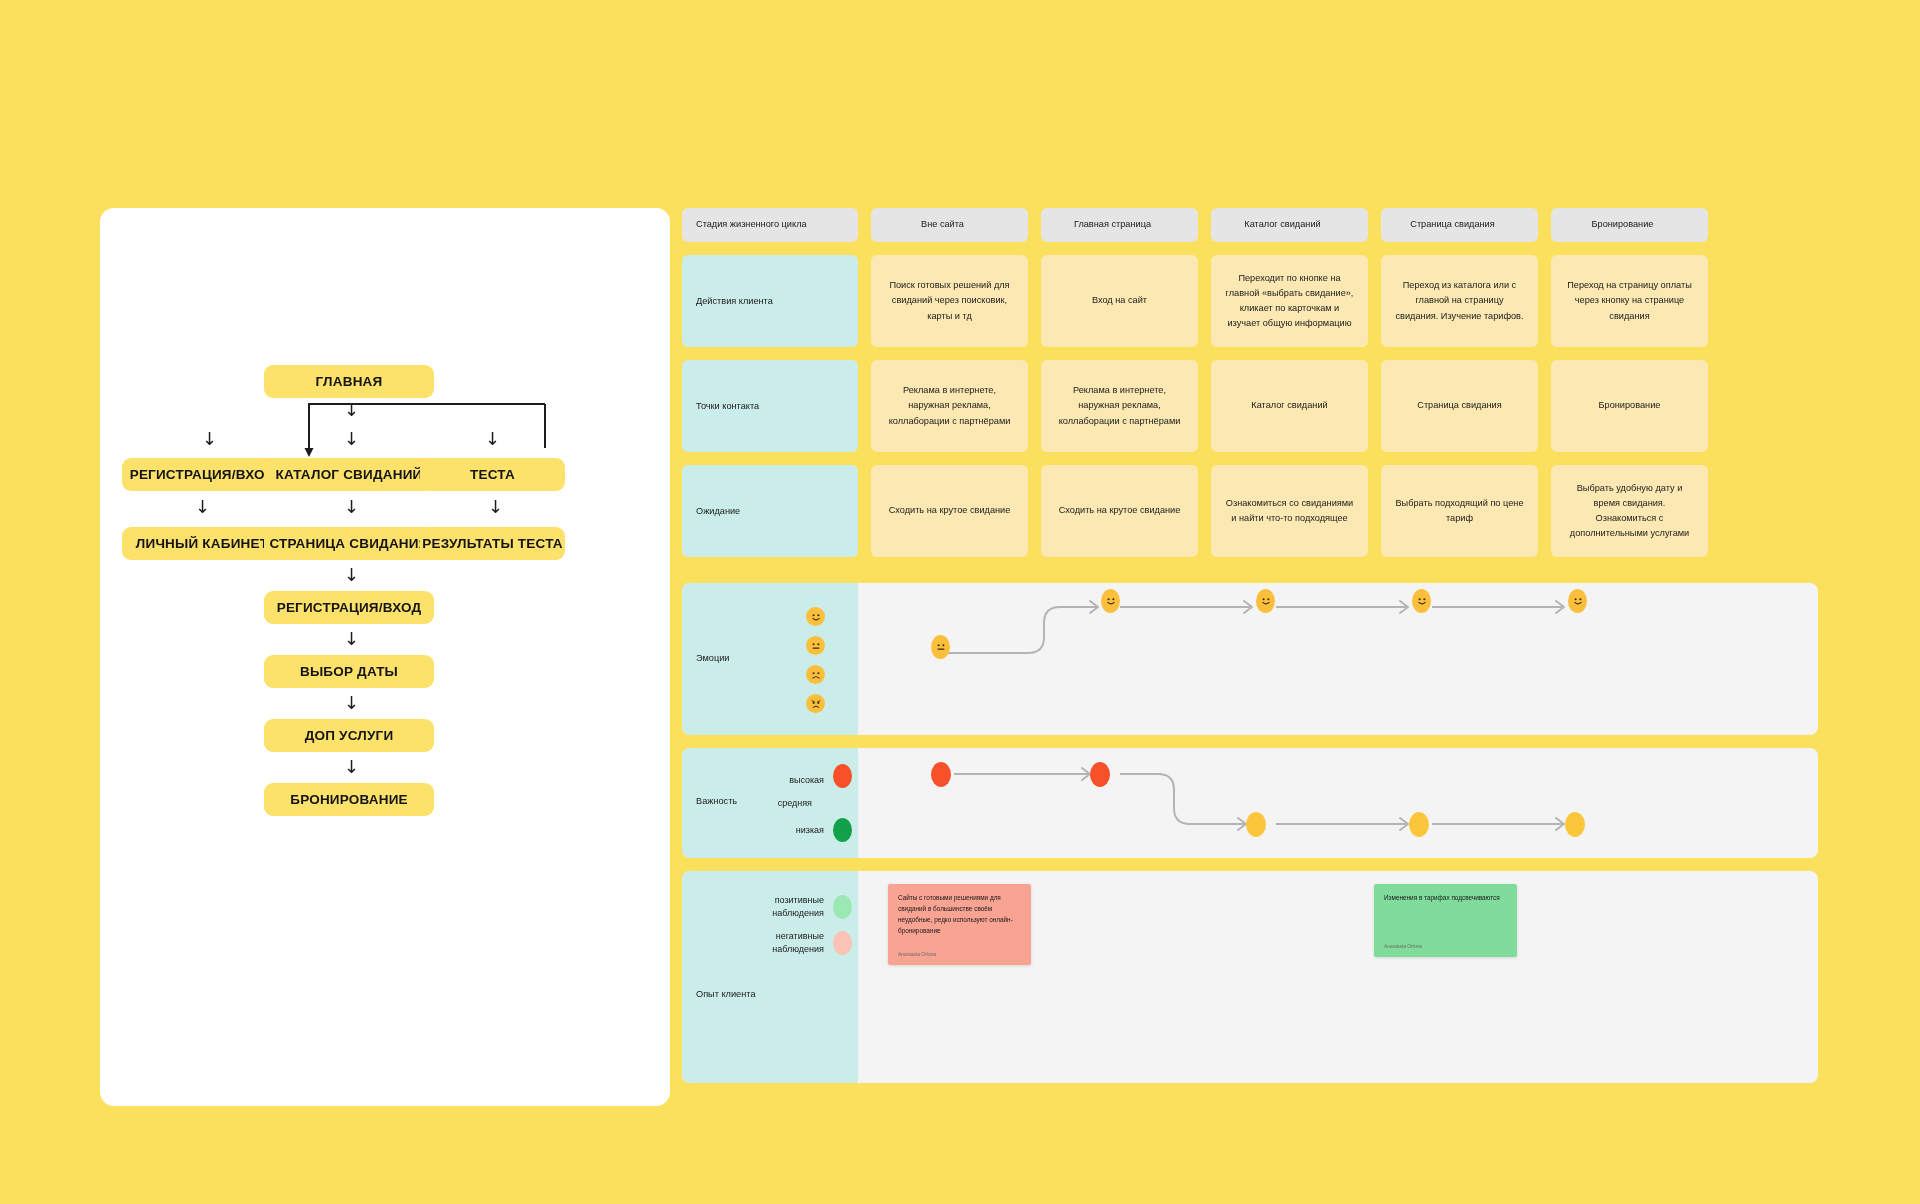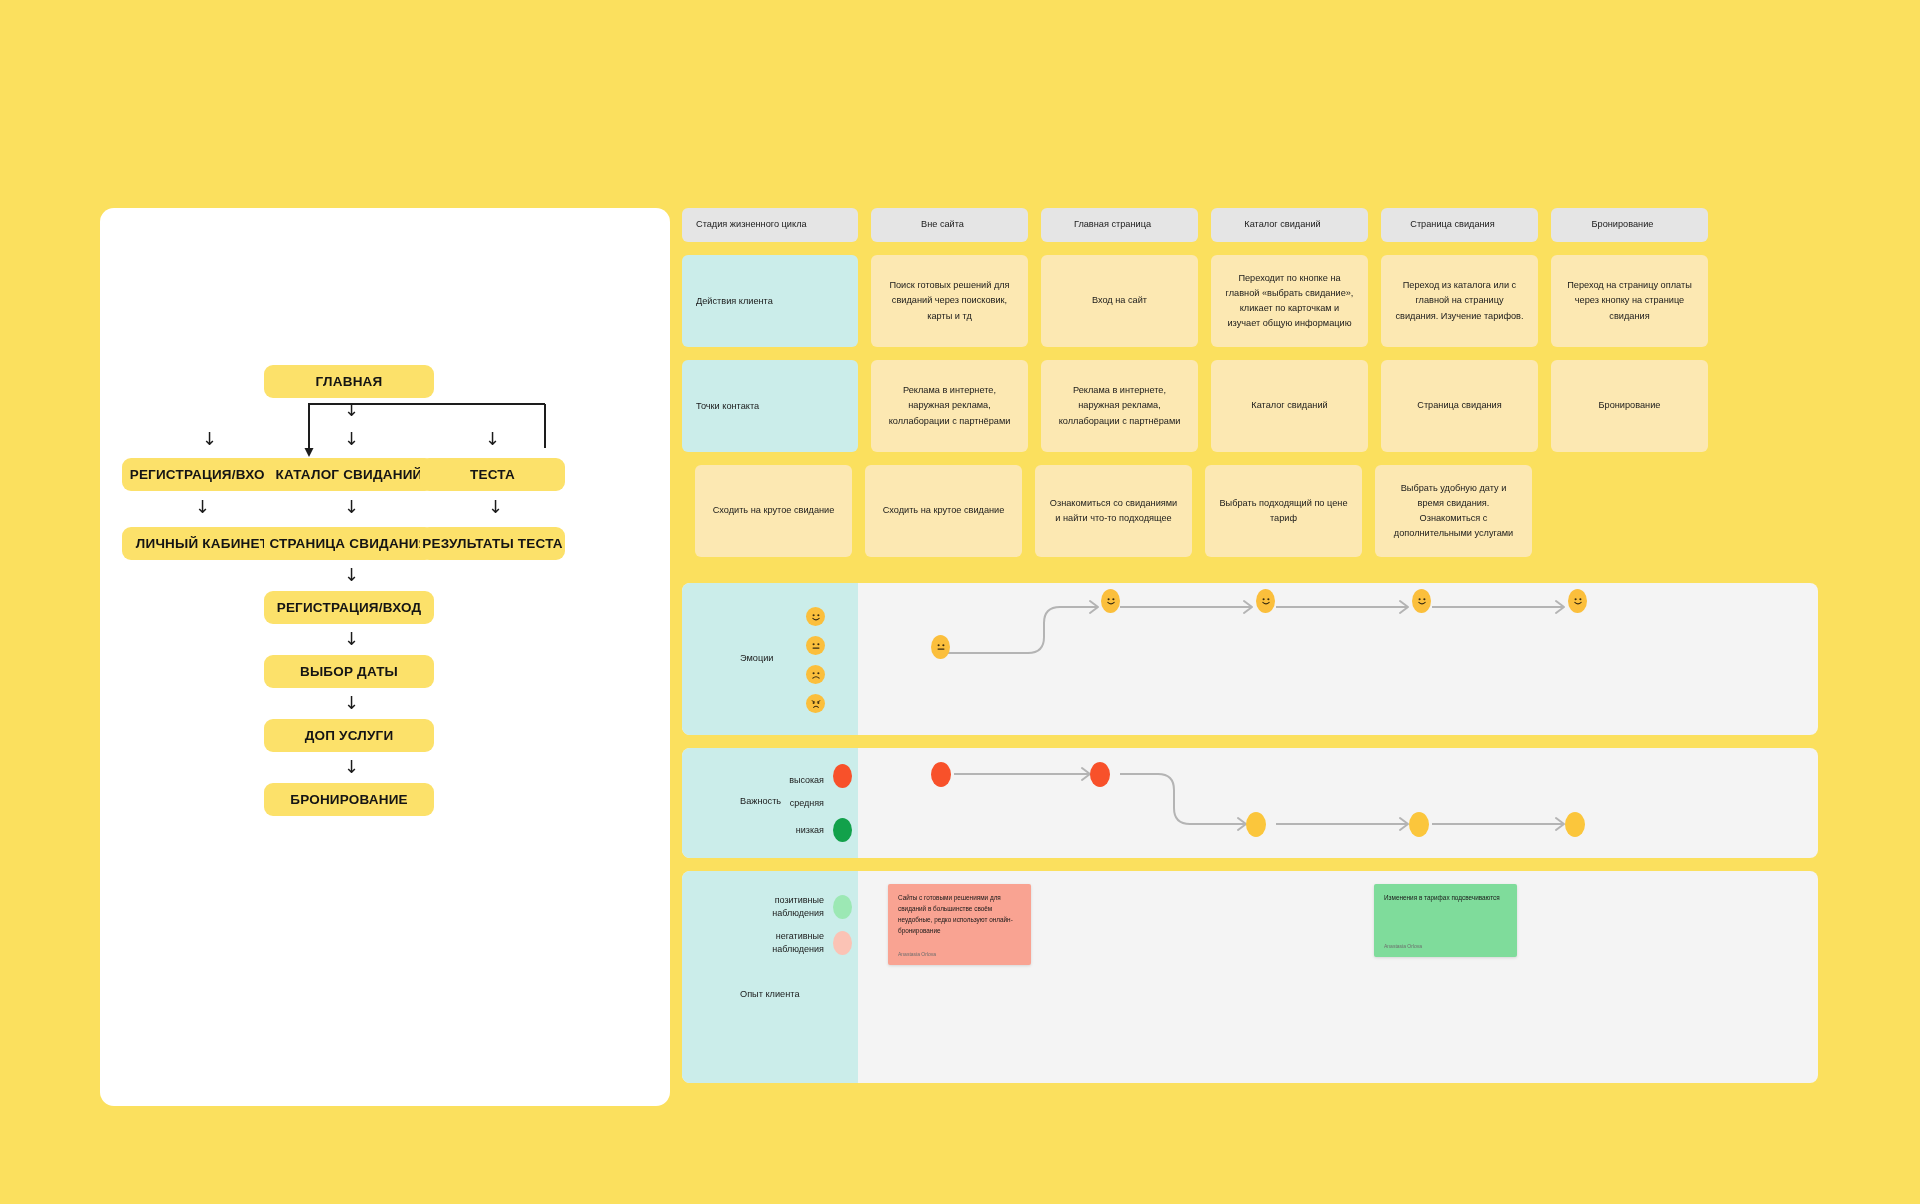--- a/index.html
+++ b/index.html
@@ -100,21 +100,21 @@
     overflow: hidden;
     position: relative;
   }
   .jlabel {
     width: 176px; flex: none;
     background: #CBEDEA;
     position: relative;
   }
   .jlabel .title {
     position: absolute; left: 14px;
-    font-size: 9.2px; color: #1a1a1a; margin-left: 44px;
+    font-size: 9.2px; color: #1a1a1a;
   }
   .jplot { flex: 1; position: relative; }
 
   .emo-row { height: 152px; }
   .imp-row { height: 110px; }
   .exp-row { height: 212px; }
 
   .leg-item { position: absolute; display: flex; align-items: center; }
   .leg-text { font-size: 9px; color: #1a1a1a; text-align: right; }
   .dot { border-radius: 50%; }
@@ -249,20 +249,21 @@
       <div class="cell c2">Реклама в интернете, наружная реклама, коллаборации с партнёрами</div>
       <div class="gap"></div>
       <div class="cell c3">Каталог свиданий</div>
       <div class="gap"></div>
       <div class="cell c4">Страница свидания</div>
       <div class="gap"></div>
       <div class="cell c5">Бронирование</div>
     </div>
 
     <div class="row brow" style="margin-bottom:26px;">
+      <div class="rowlabel c0">Ожидание</div>
       <div class="gap"></div>
       <div class="cell c1">Сходить на крутое свидание</div>
       <div class="gap"></div>
       <div class="cell c2">Сходить на крутое свидание</div>
       <div class="gap"></div>
       <div class="cell c3">Ознакомиться со свиданиями и найти что-то подходящее</div>
       <div class="gap"></div>
       <div class="cell c4">Выбрать подходящий по цене тариф</div>
       <div class="gap"></div>
       <div class="cell c5">Выбрать удобную дату и время свидания. Ознакомиться с дополнительными услугами</div>
@@ -359,21 +360,21 @@
       </div>
     </div>
 
     <div class="jrow imp-row">
       <div class="jlabel">
         <div class="title" style="top:48px;">Важность</div>
         <div class="leg-item" style="left:60px; top:16px; width:110px; justify-content:flex-end;">
           <span class="leg-text" style="width:70px;margin-top:8px;">высокая</span>
           <span class="dot" style="width:19px; height:24px; margin-left:9px; background:#F8512A;"></span>
         </div>
-        <div class="leg-item" style="left:60px; top:43px; width:110px; justify-content:flex-end;">
+        <div class="leg-item" style="left:48px; top:43px; width:110px; justify-content:flex-end;">
           <span class="leg-text" style="width:70px;">средняя</span>
           <span style="width:19px; height:24px; margin-left:9px;"></span>
         </div>
         <div class="leg-item" style="left:60px; top:70px; width:110px; justify-content:flex-end;">
           <span class="leg-text" style="width:70px;">низкая</span>
           <span class="dot" style="width:19px; height:24px; margin-left:9px; background:#12A14B;"></span>
         </div>
       </div>
       <div class="jplot">
         <svg width="960" height="110" viewBox="0 0 960 110">

